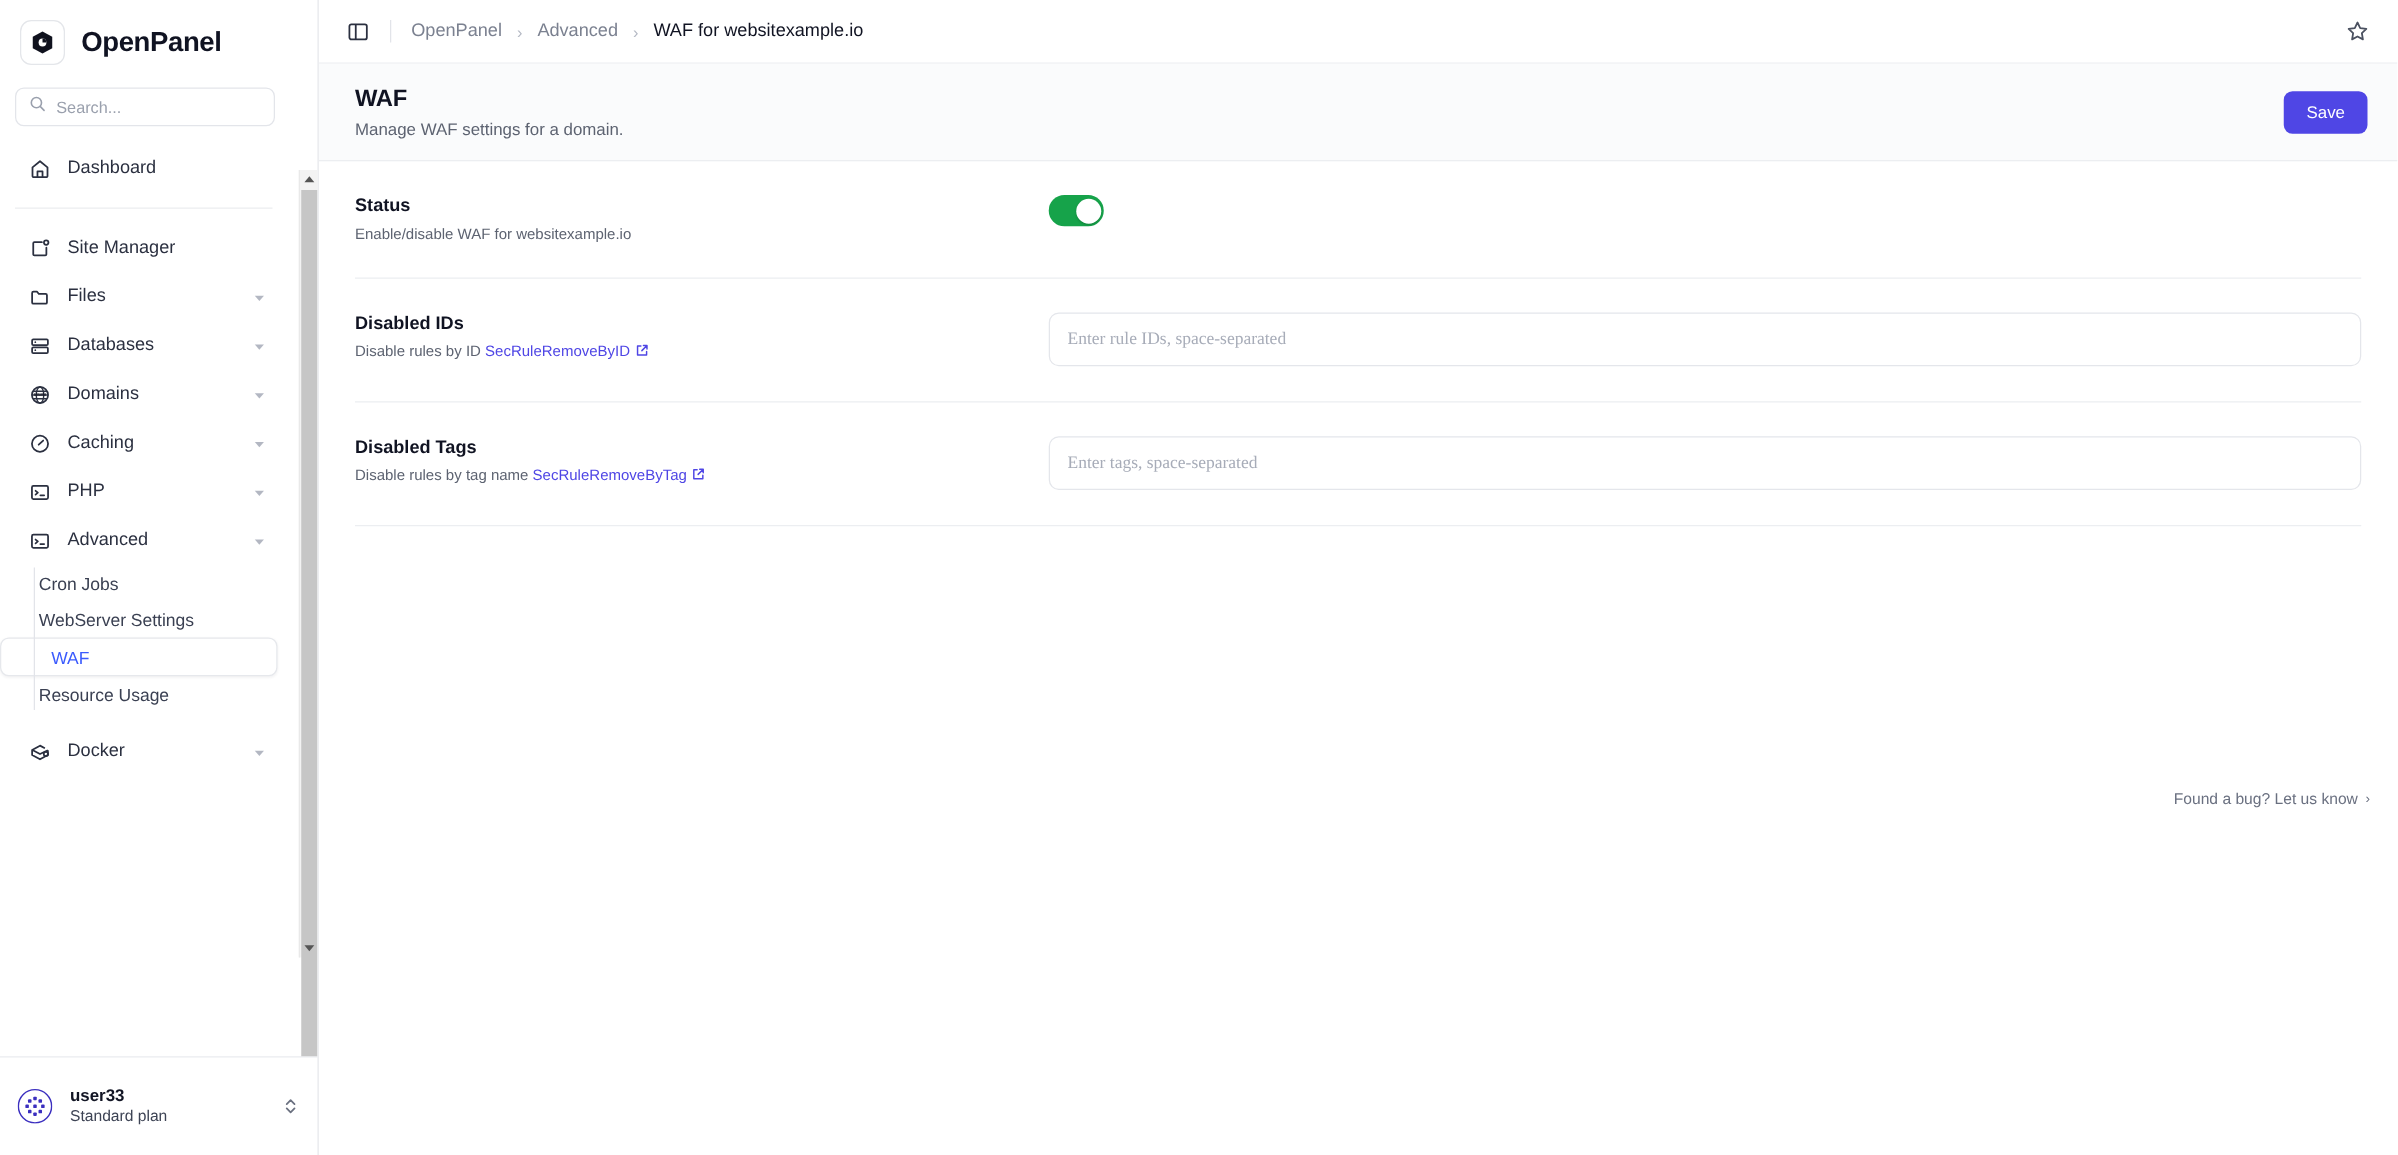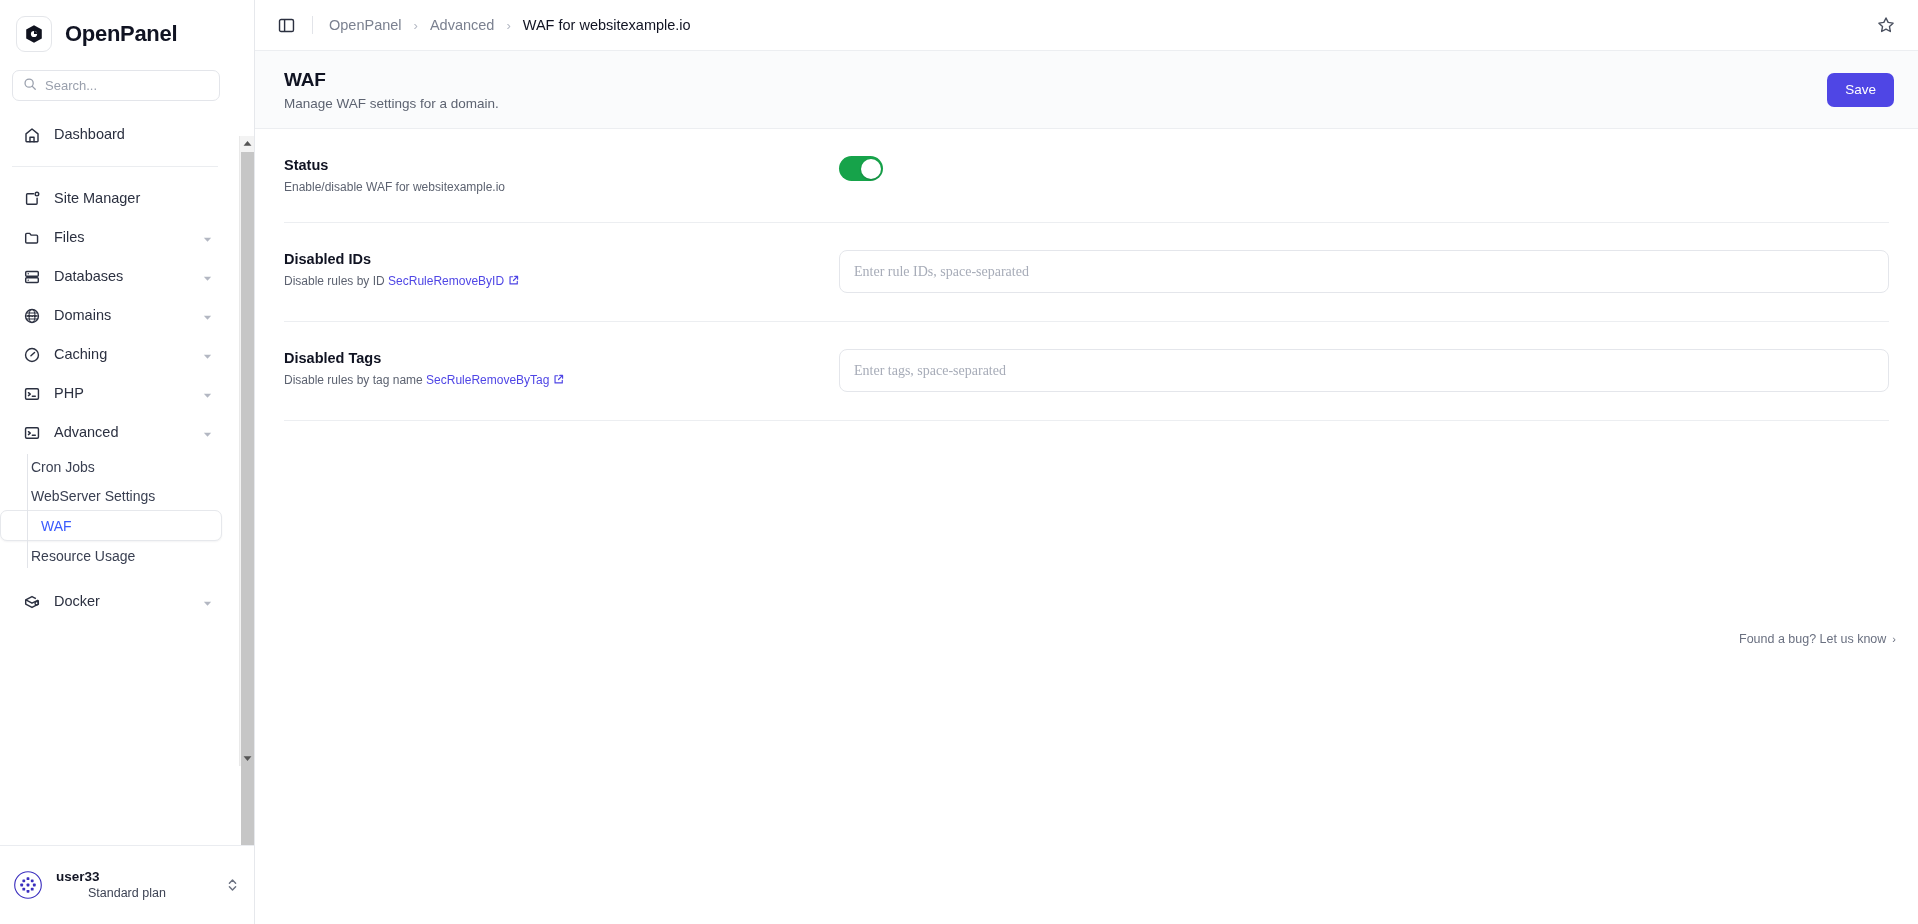--- a/index.html
+++ b/index.html
@@ -95,21 +95,21 @@
   }
 
   .user-row {
     flex: none; border-top: 1px solid #eaecf0;
     height: 79px; display: flex; align-items: center; gap: 14px;
     padding: 0 14px 0 14px; cursor: pointer;
   }
   .avatar { width: 28px; height: 28px; border-radius: 50%; flex: none; }
   .user-meta { flex: 1 1 auto; line-height: 1.25; }
   .user-name { font-size: 13.5px; font-weight: 700; color: #121524; }
-  .user-plan { font-size: 12.5px; color: #3d4354; margin-left: 32px; }
+  .user-plan { font-size: 12.5px; color: #3d4354; }
   .updown { width: 14px; height: 16px; flex: none; color: #6b7180; }
 
   
   .main { flex: 1 1 auto; display: flex; flex-direction: column; min-width: 0; background:#fff; }
 
   .topbar {
     height: 51px; flex: none; border-bottom: 1px solid #eceef1;
     display: flex; align-items: center; padding: 0 22px 0 22px; gap: 16px;
   }
   .panel-toggle { width: 19px; height: 19px; color: #2b3040; cursor: pointer; flex:none; }

